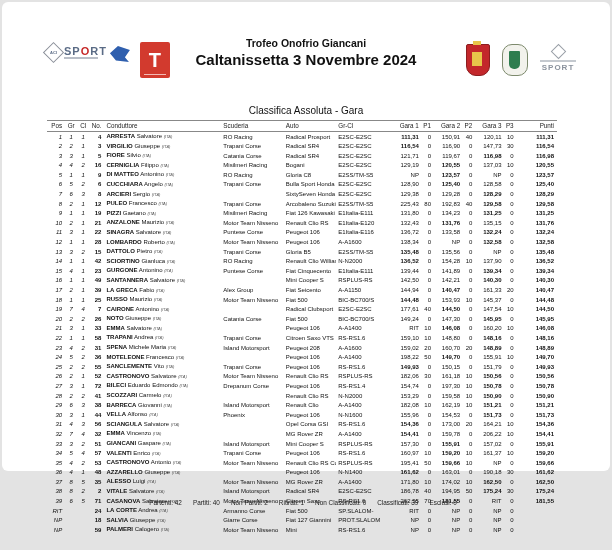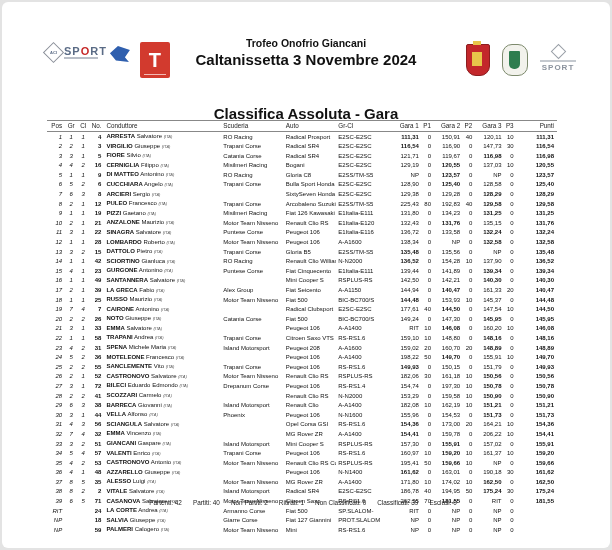--- a/index.html
+++ b/index.html
@@ -1,18 +1,18 @@
 <!DOCTYPE html>
 <html><head>
 <meta charset="utf-8">
 <style>
   html,body{margin:0;padding:0;}
   body{width:612px;height:550px;background:#e3e3e3;position:relative;
        font-family:"Liberation Sans", sans-serif;color:#111;overflow:hidden;}
-  .page{position:absolute;left:2px;top:2px;width:608px;height:546px;background:#ffffff;
+  .page{position:absolute;left:2px;top:2px;width:608px;height:469px;background:#ffffff;
         border-radius:6px;}
 
   
   .logos-left{position:absolute;left:44px;top:40px;display:flex;gap:10px;align-items:flex-start;}
   .logos-right{position:absolute;right:34px;top:40px;display:flex;gap:12px;align-items:flex-start;}
   .aci-logo{display:flex;align-items:center;gap:3px;}
   .aci-diamond{width:13px;height:13px;border:1.5px solid #8a8f99;transform:rotate(45deg);
                display:flex;align-items:center;justify-content:center;}
   .aci-diamond span{transform:rotate(-45deg);font-size:4px;color:#5a6b85;font-weight:bold;}
   .aci-word{font-size:11px;font-weight:bold;color:#5a6b85;letter-spacing:1px;line-height:10px;}
@@ -35,21 +35,21 @@
   .aci-mark{display:flex;flex-direction:column;align-items:center;margin-top:4px;}
   .aci-mark .dia{width:9px;height:9px;border:1.5px solid #9aa0a8;transform:rotate(45deg);margin-bottom:3px;}
   .aci-mark .tiny{height:2px;width:36px;background:#c4c9cf;margin-bottom:2px;}
   .aci-mark .sp{font-size:8px;font-weight:bold;color:#8b939e;letter-spacing:1px;line-height:7px;}
 
   .titles{position:absolute;left:0;right:0;top:34px;text-align:center;}
   .main-title{font-size:21px;font-weight:bold;letter-spacing:0.5px;color:#111;}
   .sub-title{font-size:10.5px;font-weight:bold;margin-top:1px;color:#111;}
   .date-line{font-size:15px;font-weight:bold;margin-top:2px;color:#111;}
   .section-title{position:absolute;left:0;right:0;top:103px;text-align:center;
-                 font-size:15px;font-weight:bold;color:#111;}
+                 font-size:10px;font-weight:normal;color:#111;}
 
   
   .tablewrap{position:absolute;left:45px;top:118px;width:512px;}
   table{table-layout:fixed;border-collapse:collapse;width:510px;}
   td{white-space:nowrap;overflow:hidden;padding:0;vertical-align:middle;}
   thead td{font-size:6.3px;color:#222;border-top:1px solid #888;border-bottom:1px solid #888;
            height:10px;line-height:10px;}
   tbody td{font-size:6px;height:8.6px;line-height:8.6px;color:#111;}
   .al-r{text-align:right;padding-right:3px;}
   .al-c{text-align:center;}

